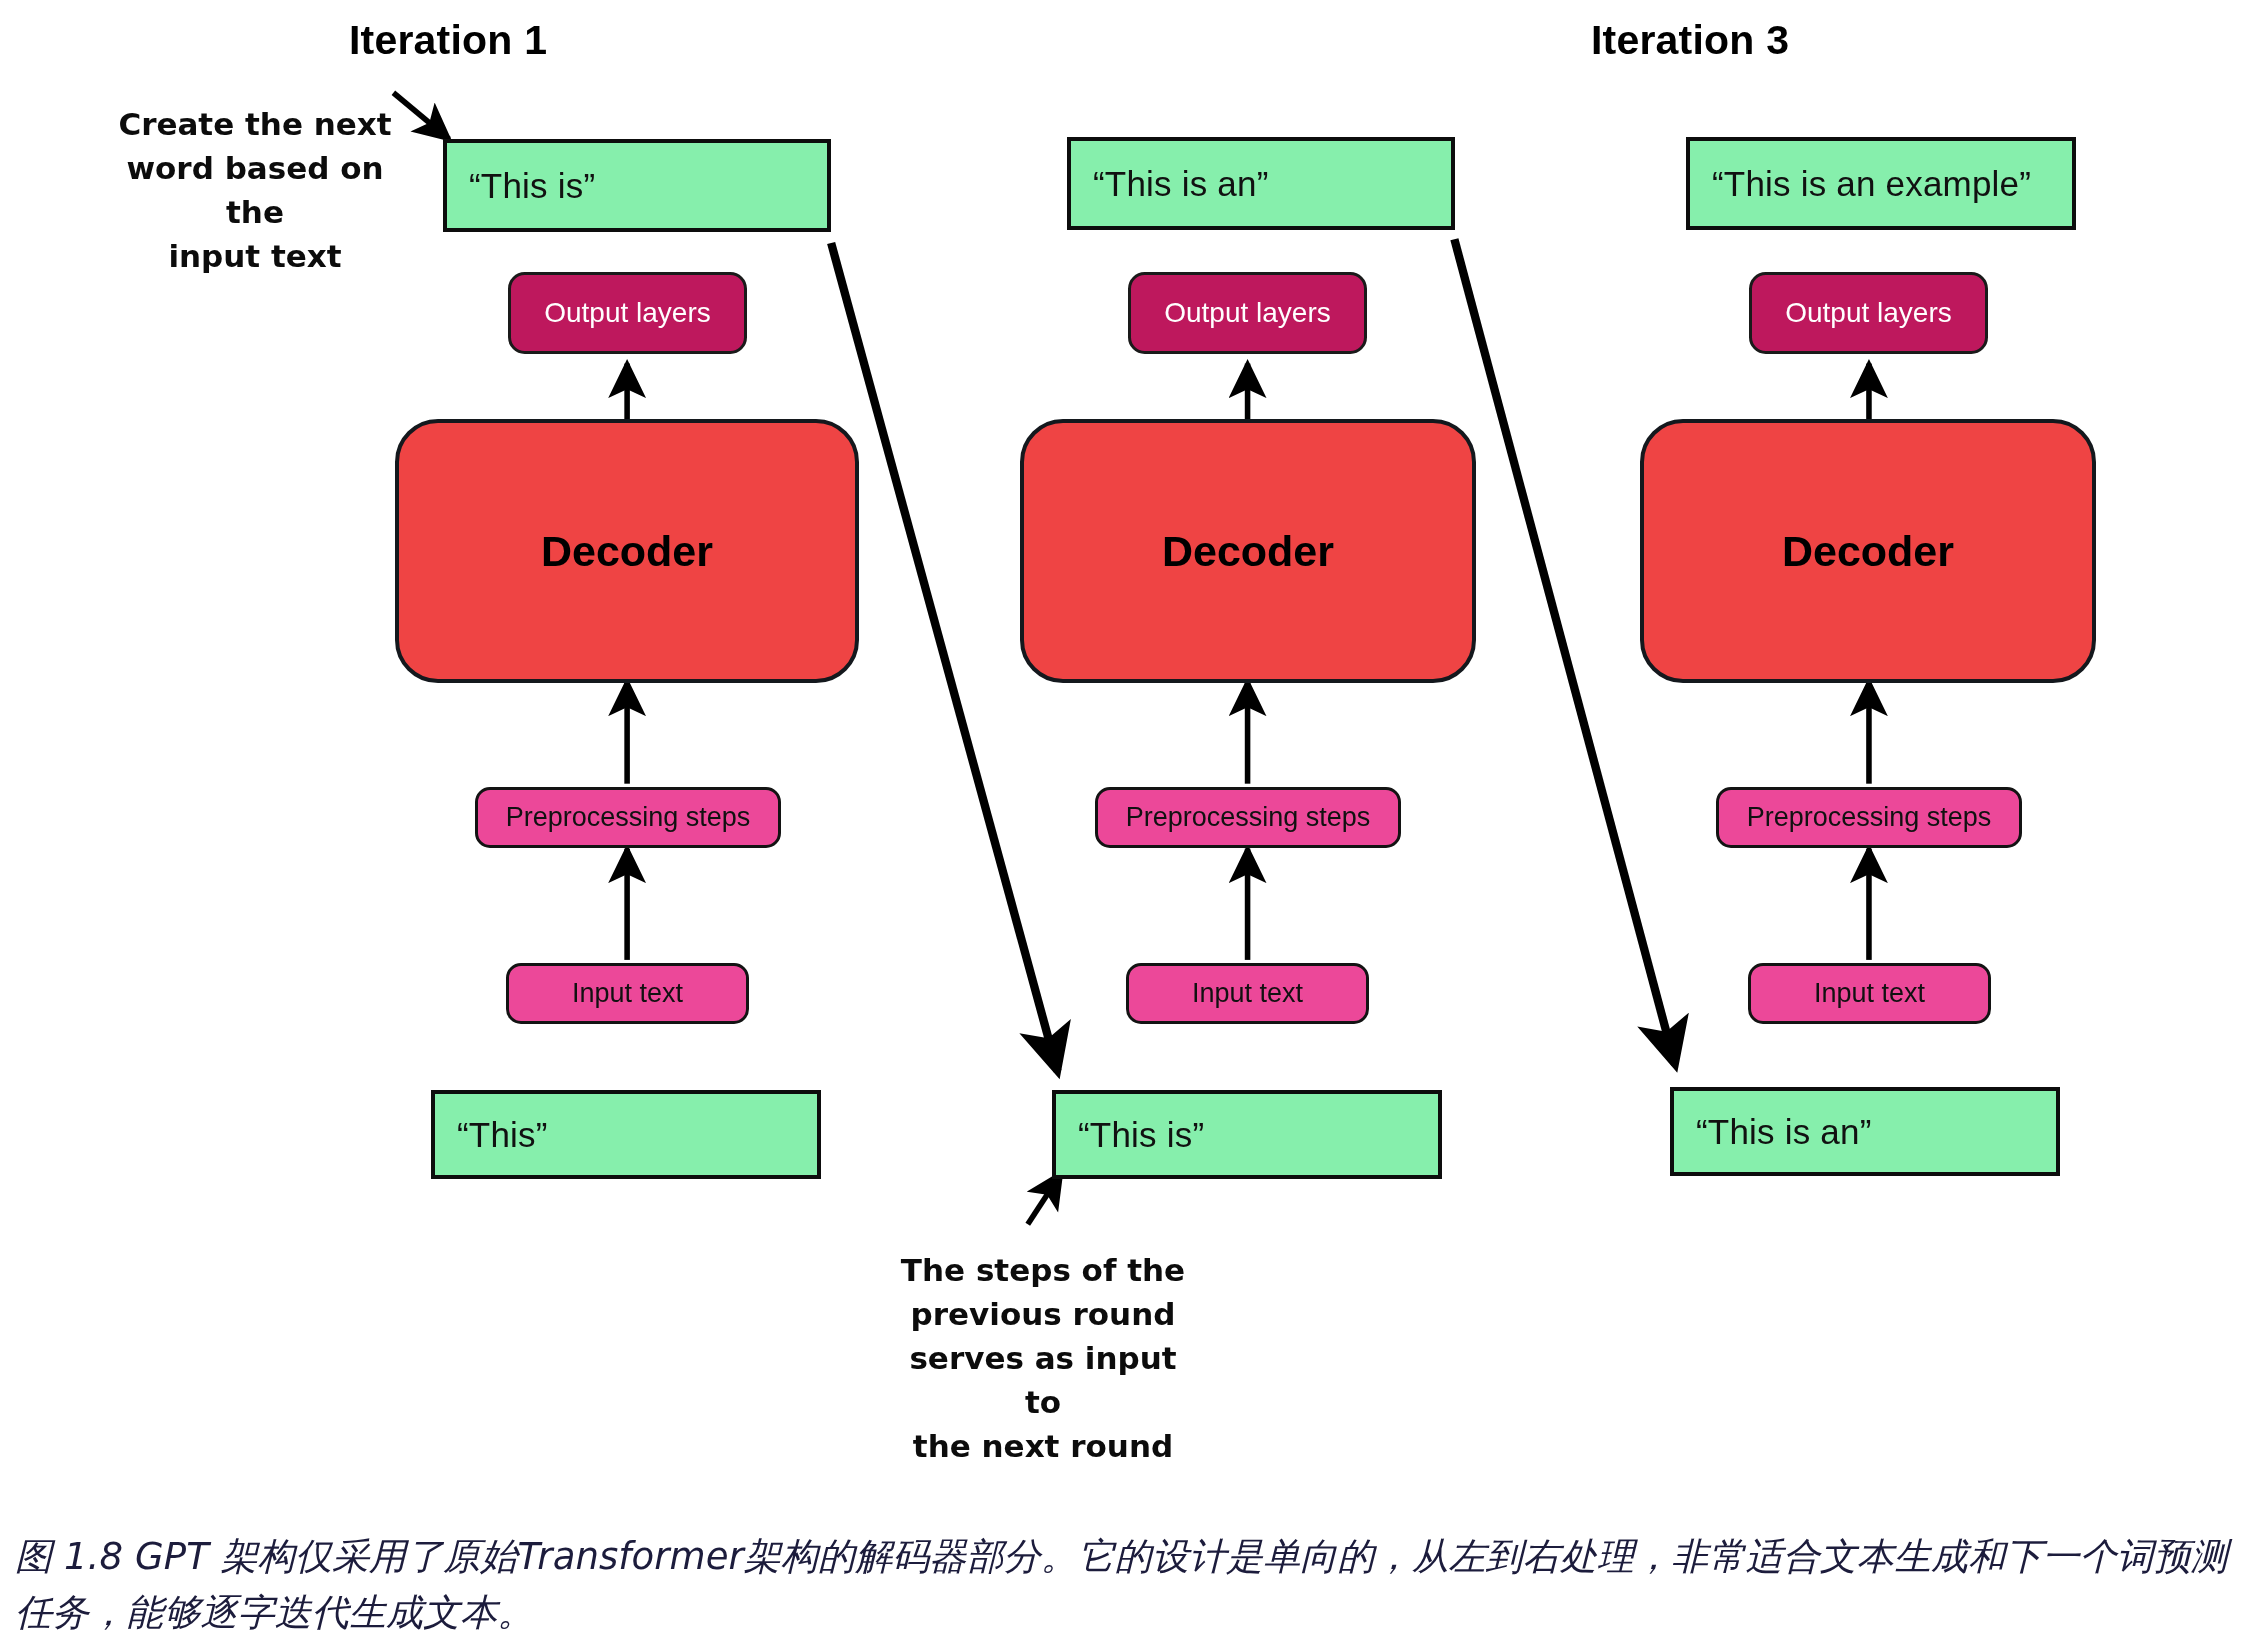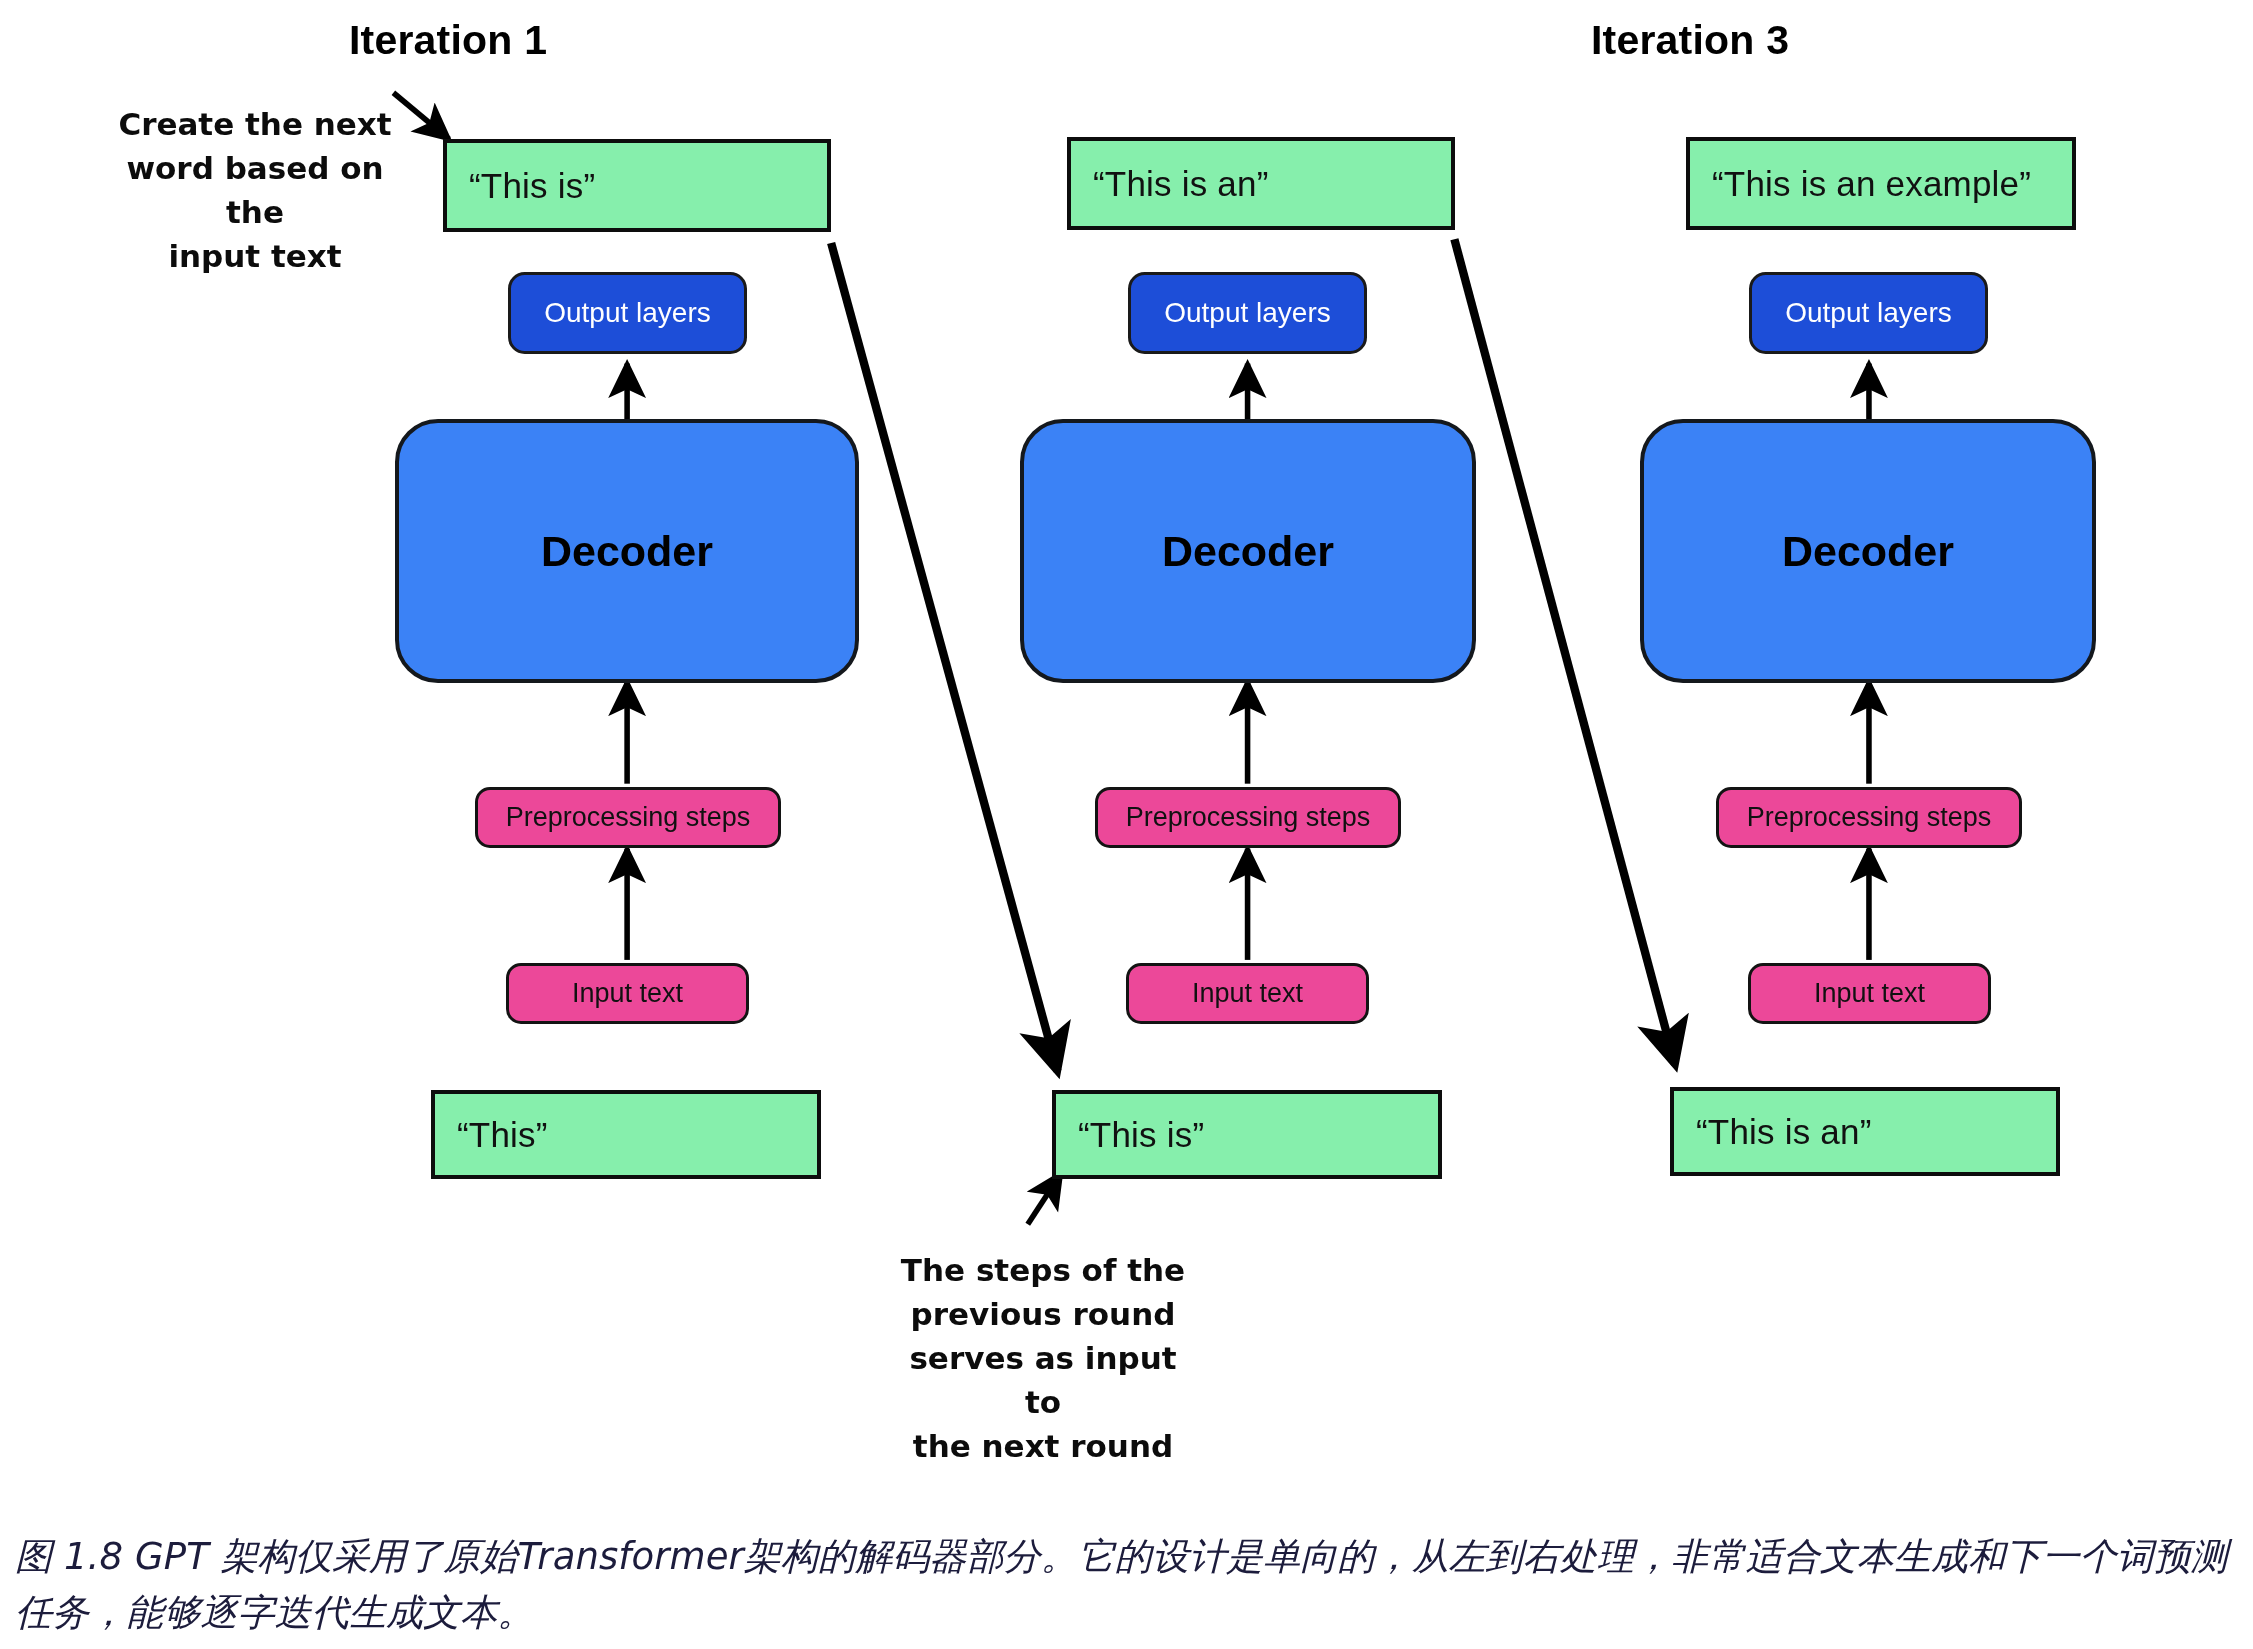--- a/index.html
+++ b/index.html
@@ -41,34 +41,34 @@
     align-items: center;
     padding-left: 22px;
     font-size: 35px;
     color: #111111;
     letter-spacing: 0.2px;
     white-space: nowrap;
   }
 
   
   .output-box {
-    background: #1d4ed8;
+    background: #be185d;
     border: 3.7px solid #1a1a1a;
     border-radius: 16.7px;
     color: #ffffff;
     font-size: 28px;
     display: flex;
     align-items: center;
     justify-content: center;
     white-space: nowrap;
   }
 
   
   .decoder-box {
-    background: #3b82f6;
+    background: #ef4444;
     border: 4.6px solid #14181d;
     border-radius: 43px;
     color: #000000;
     font-size: 43px;
     font-weight: bold;
     display: flex;
     align-items: center;
     justify-content: center;
     white-space: nowrap;
   }

